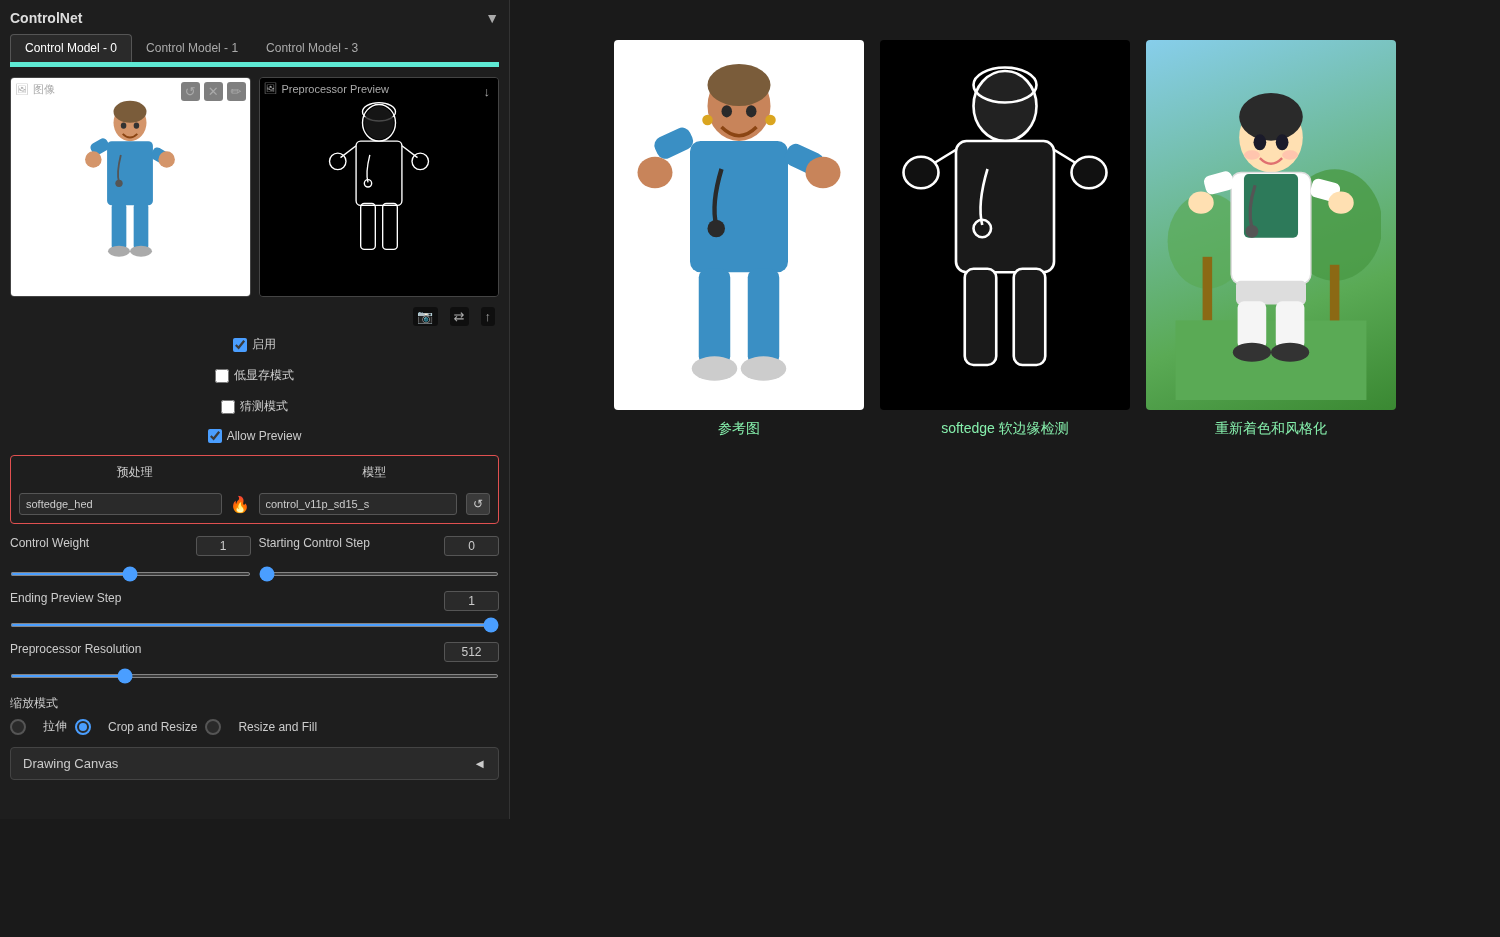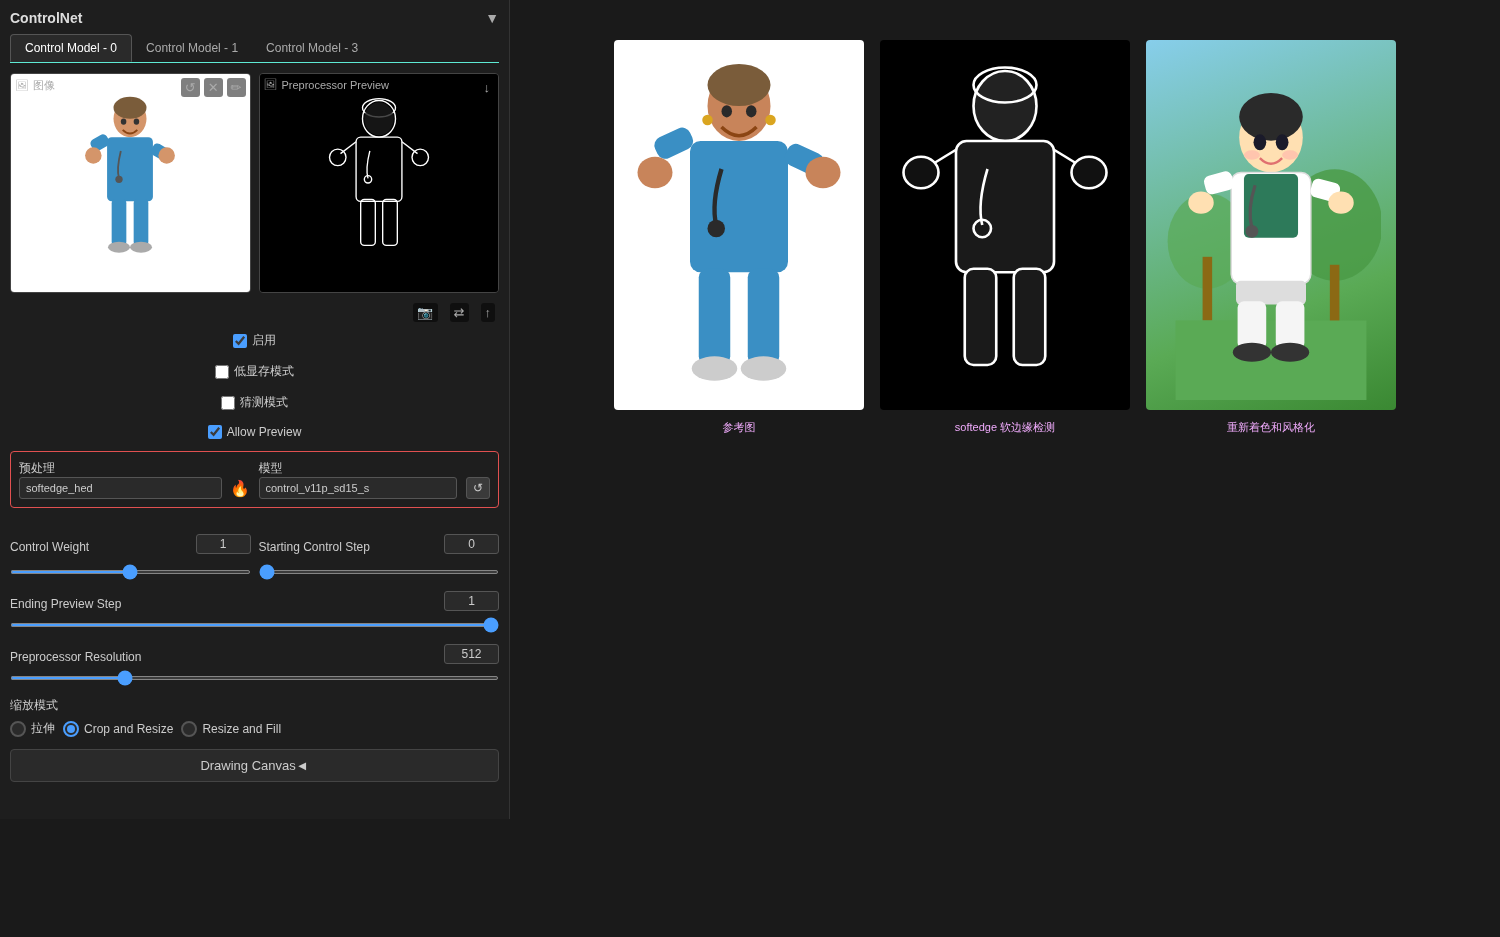--- a/index.html
+++ b/index.html
@@ -41,21 +41,21 @@
     .panel-arrow {
       color: #aaa;
       font-size: 14px;
       cursor: pointer;
     }
 
     
     .tabs {
       display: flex;
       margin-bottom: 10px;
-      border-bottom: 1px solid #5eead4;
+      border-bottom: 5px solid #5eead4;
     }
 
     .tab {
       padding: 6px 14px;
       cursor: pointer;
       color: #aaa;
       font-size: 12px;
       border-radius: 4px 4px 0 0;
       background: transparent;
       border: none;
@@ -166,21 +166,22 @@
       margin-bottom: 12px;
       border: 1px solid #e05050;
       border-radius: 4px;
       padding: 8px;
     }
 
     .model-col label {
       display: block;
       color: #ccc;
       font-size: 12px;
-      margin-bottom: 0;
+      margin-bottom: 12px;
+      text-align: center;
     }
 
     .model-select-row {
       display: flex;
       align-items: center;
       gap: 9px;
     }
 
     .model-select {
       flex: 1;
@@ -204,24 +205,23 @@
       border: 1px solid #555;
       color: #ccc;
       padding: 3px 6px;
       border-radius: 3px;
       cursor: pointer;
       font-size: 12px;
     }
 
     .slider-row {
       display: flex;
-      align-items: flex-end;
+      align-items: flex-start;
       gap: 8px;
       margin-bottom: 4px;
-      margin-top: 14px;
     }
 
     .slider-label {
       color: #ccc;
       font-size: 12px;
       flex: 1;
     }
 
     .slider-value {
       background: #2a2a2a;
@@ -254,21 +254,21 @@
 
     .radio-group {
       display: flex;
       gap: 8px;
       flex-wrap: wrap;
     }
 
     .radio-item {
       display: flex;
       align-items: center;
-      gap: 5px;
+      gap: 17px;
       color: #ccc;
       font-size: 12px;
       cursor: pointer;
     }
 
     .radio-dot {
       width: 16px;
       height: 16px;
       border-radius: 50%;
       border: 2px solid #555;
@@ -287,21 +287,21 @@
       width: 8px;
       height: 8px;
       border-radius: 50%;
       background: #4a9eff;
     }
 
     
     .drawing-canvas-row {
       display: flex;
       align-items: center;
-      justify-content: center;
+      justify-content: space-between;
       background: #2a2a2a;
       border: 1px solid #444;
       border-radius: 4px;
       padding: 8px 12px;
       cursor: pointer;
     }
 
     .drawing-canvas-label {
       color: #ccc;
       font-size: 13px;
@@ -331,22 +331,22 @@
 
     .result-image {
       width: 250px;
       height: 370px;
       border-radius: 4px;
       overflow: hidden;
       background: #111;
     }
 
     .result-label {
-      color: #f0abfc;
-      font-size: 11px;
+      color: #86efac;
+      font-size: 14px;
       text-align: left;
     }
 
     
     .nurse-white-bg {
       background: white;
       width: 100%;
       height: 100%;
       display: flex;
       align-items: center;

